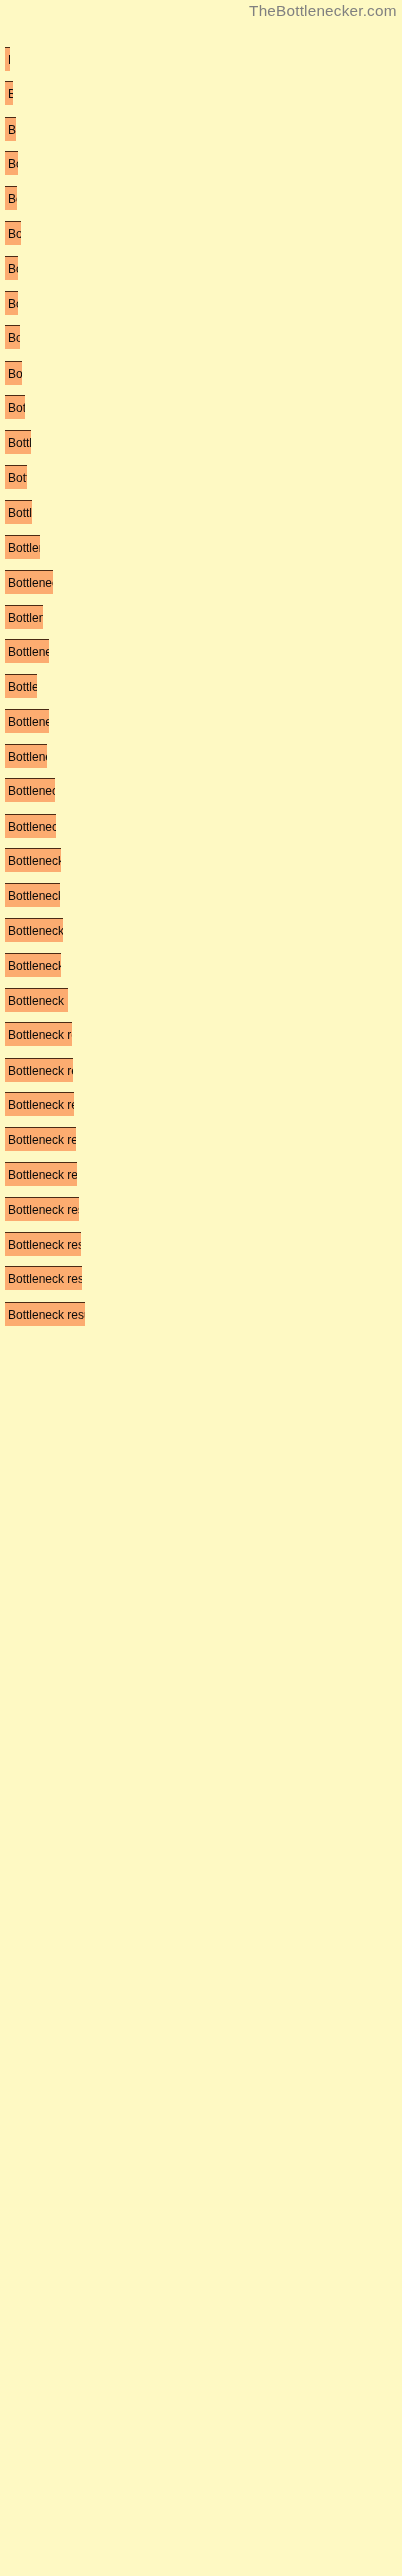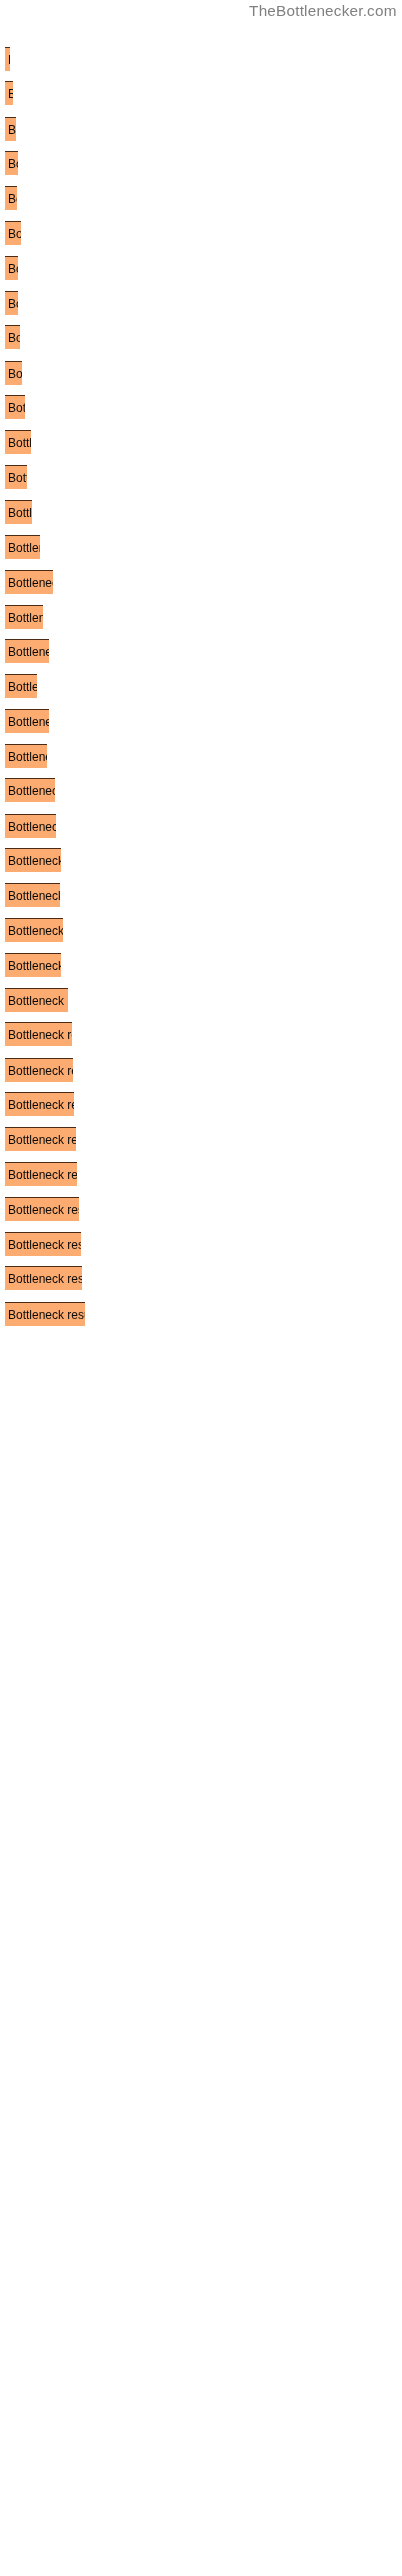--- a/index.html
+++ b/index.html
@@ -12,21 +12,21 @@
     height: 2576px;
     position: relative;
     overflow: hidden;
     font-family: "Liberation Sans", sans-serif;
   }
   #chart-root {
     position: absolute;
     left: 0; top: 0;
     width: 403px;
     height: 2576px;
-    background: #ffffff;
+    background: #fef9c3;
   }
   #watermark {
     position: absolute;
     right: 6.4px;
     top: 1.6px;
     color: #808080;
     font-family: "Liberation Sans", sans-serif;
     font-size: 15.3px;
     letter-spacing: 0.2px;
     white-space: nowrap;

